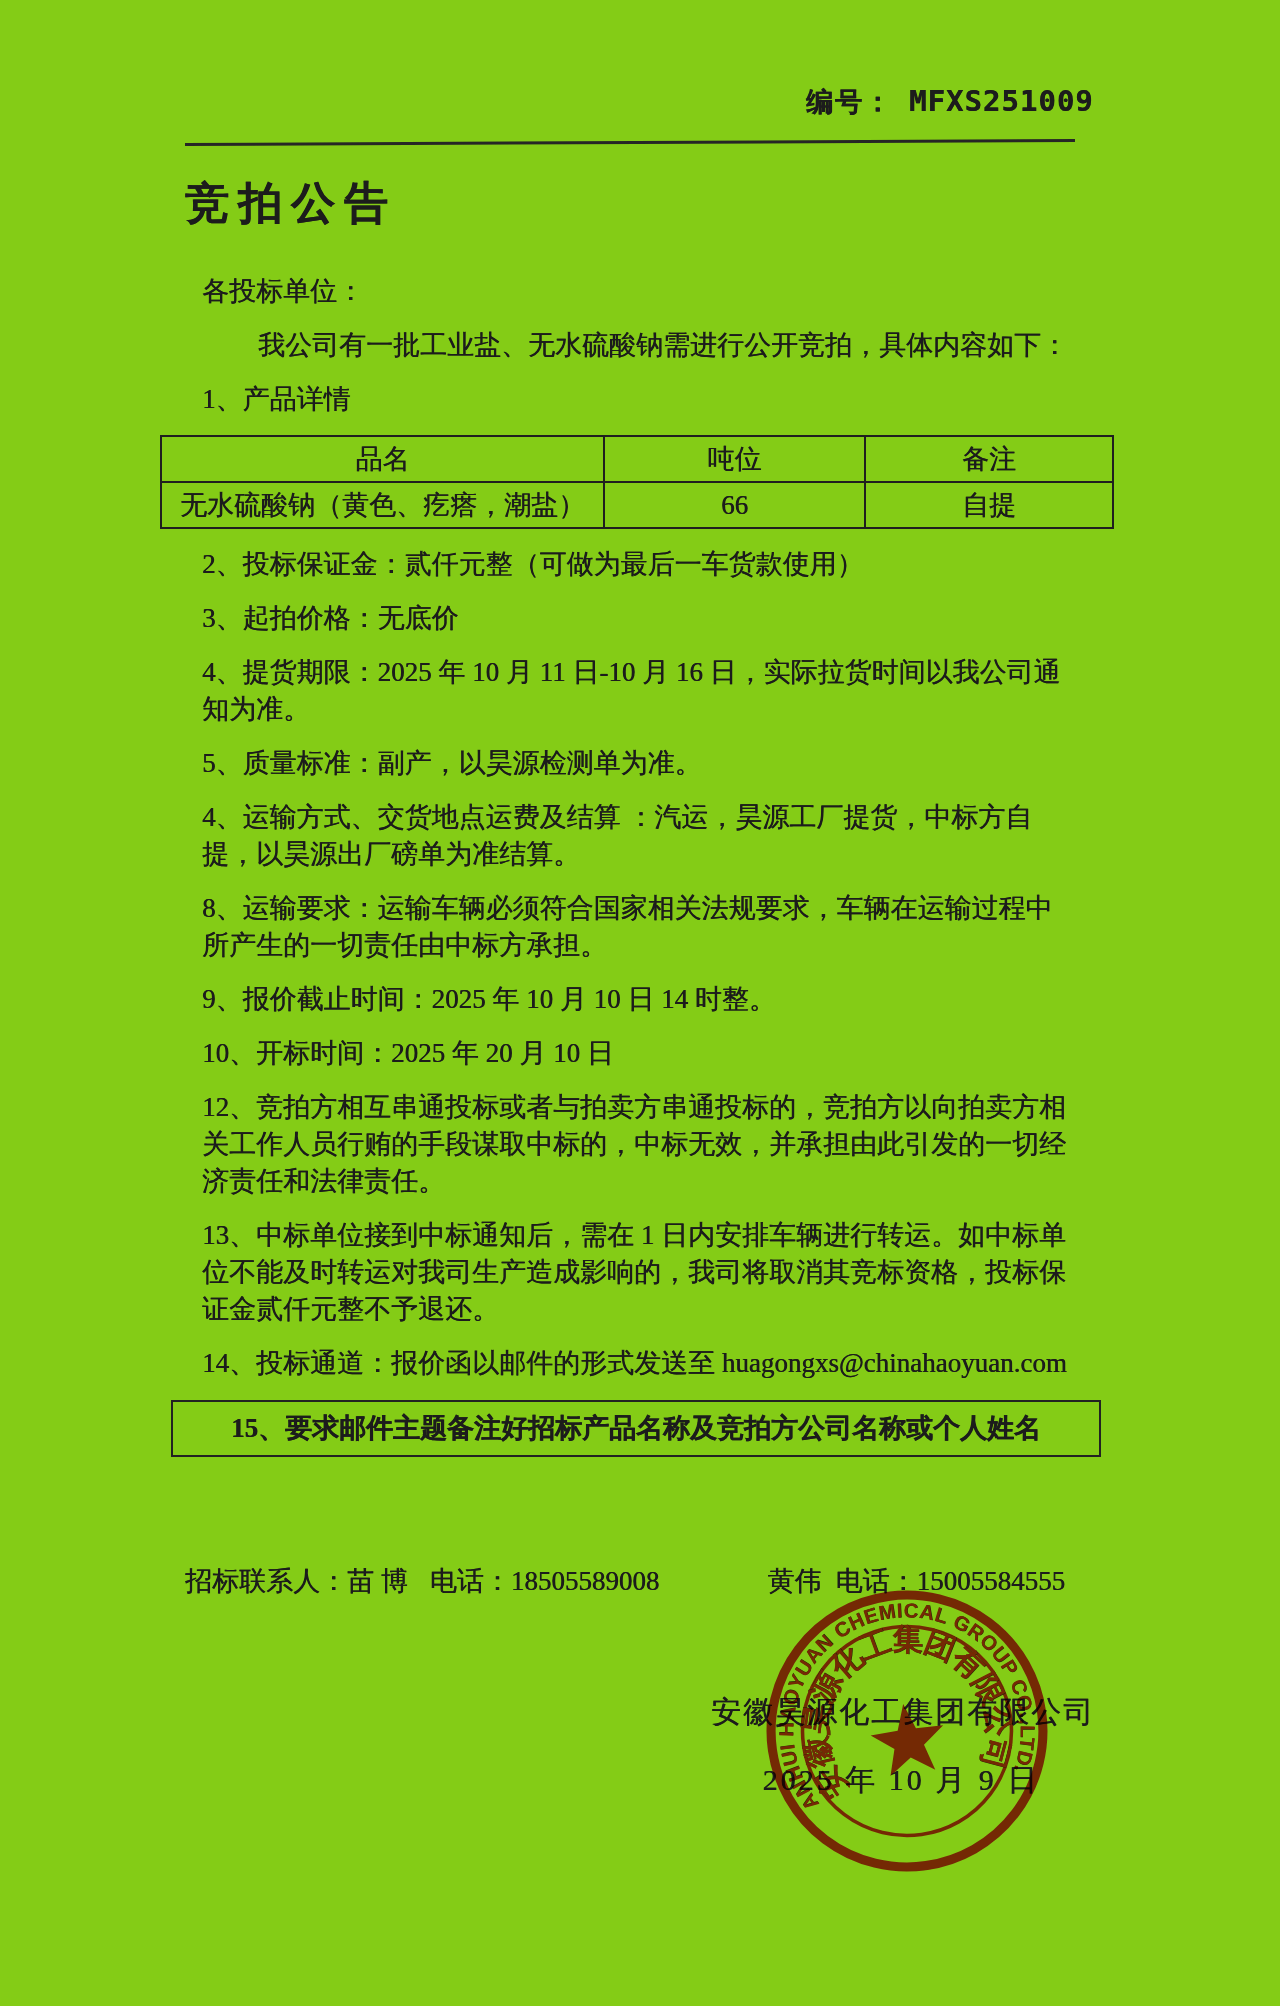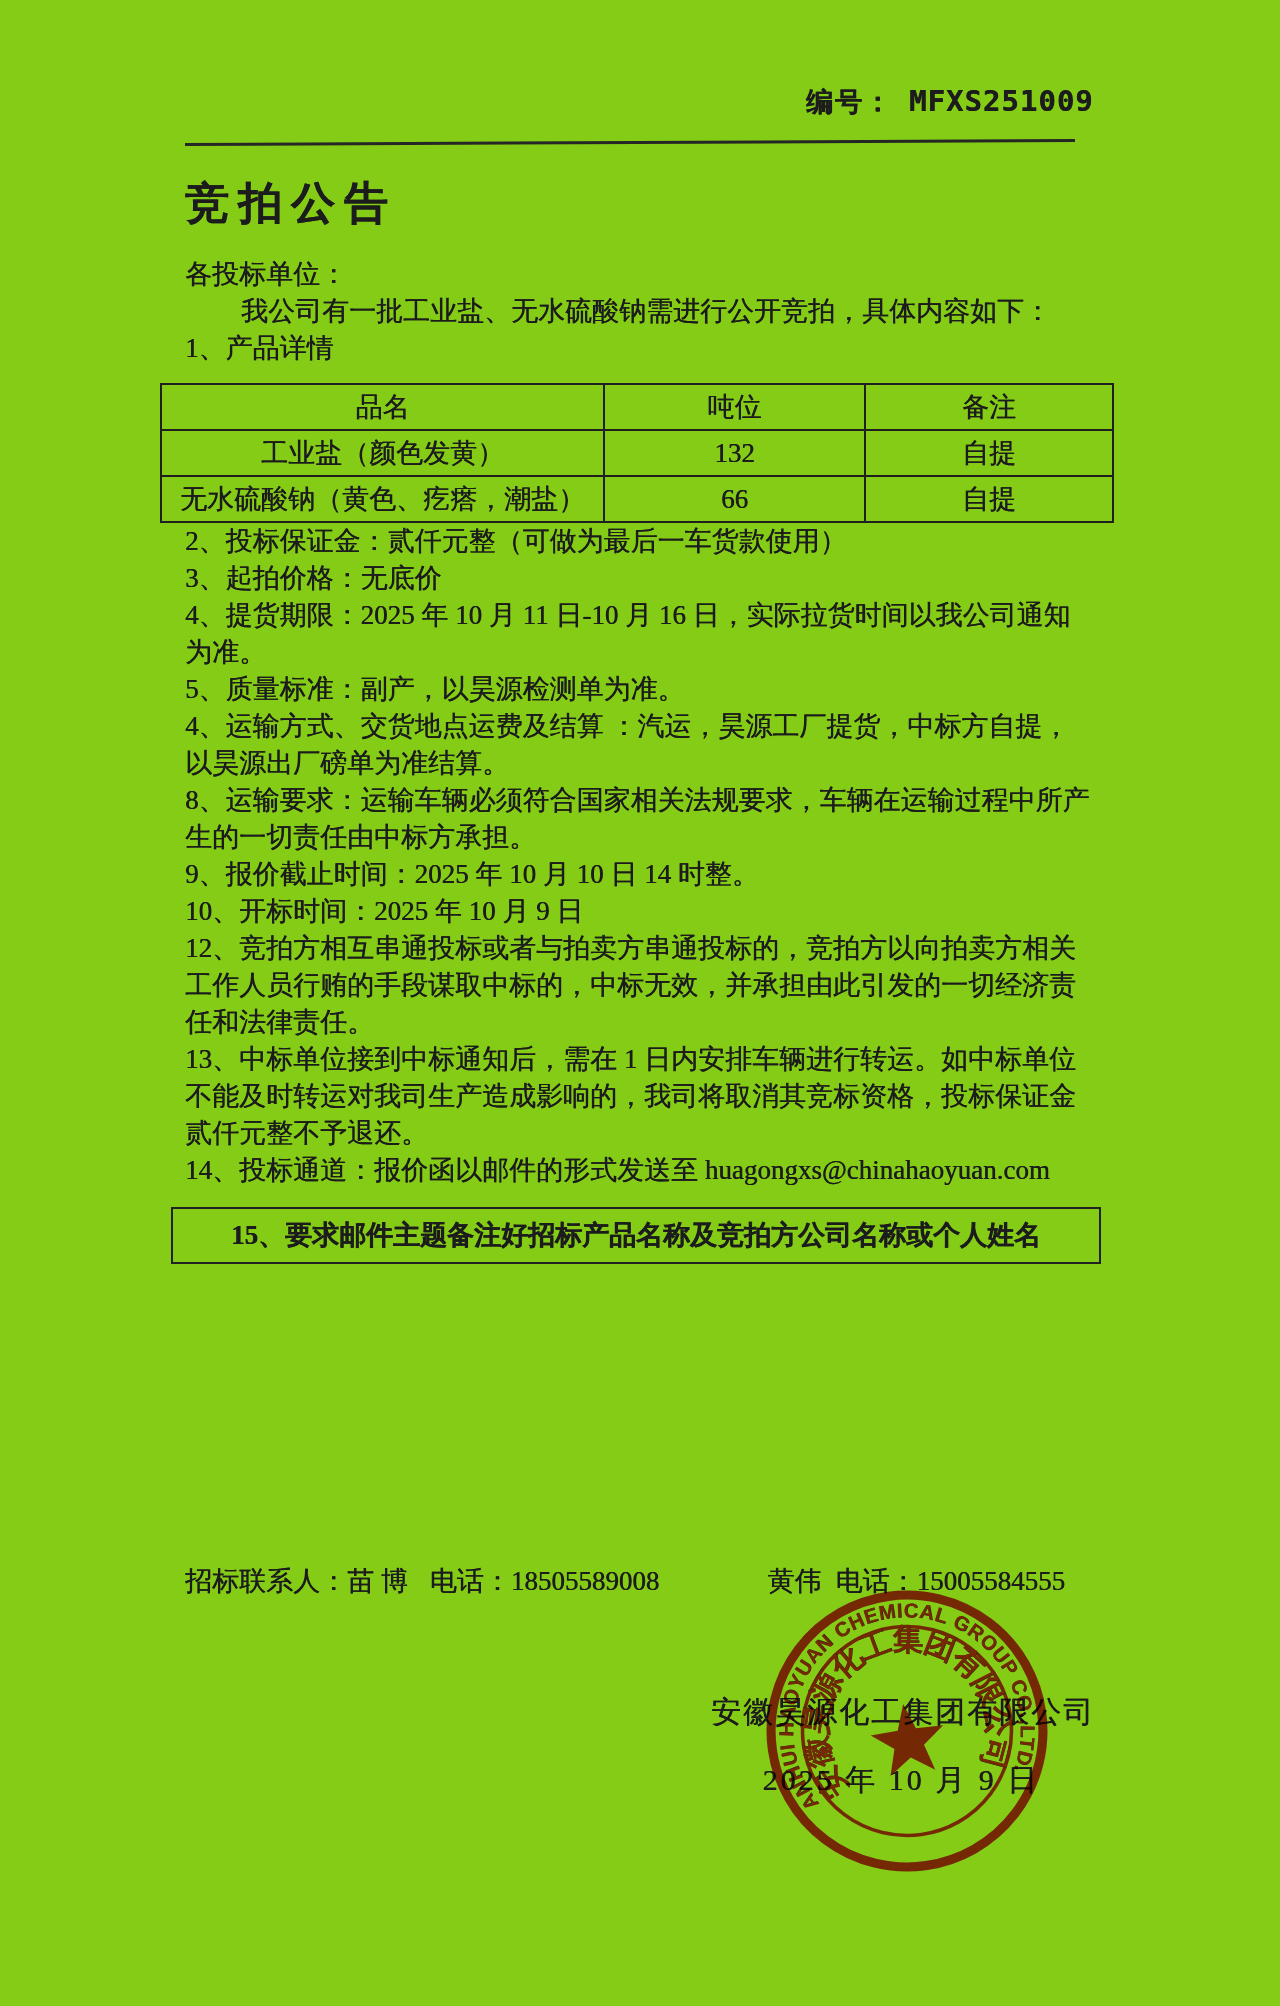--- a/index.html
+++ b/index.html
@@ -7,21 +7,21 @@
   .page{position:relative;width:1280px;height:2006px;overflow:hidden;background:#84cc16;
         text-shadow:0.45px 0 0 currentColor;padding-left:8px;}
   
   .ref{position:absolute;top:84px;left:806px;font-size:27px;font-weight:bold;letter-spacing:2px;white-space:nowrap;}
   .ref .code{font-family:"DejaVu Sans Mono","Liberation Mono",monospace;margin-left:16px;font-size:29px;letter-spacing:1px;}
   .rule{position:absolute;top:141px;left:185px;width:890px;height:3px;background:#262626;transform:rotate(-0.25deg);}
   
   .title{position:absolute;top:174px;left:185px;width:830px;text-align:left;font-size:44px;font-weight:bold;letter-spacing:9px;}
   
   .content{position:absolute;top:256px;left:185px;width:910px;font-size:27px;line-height:37px;}
-  .content p{margin:0;}
+  .content p{margin:17px;}
   .indent{text-indent:56px;}
   .mt6{margin-top:6px}.mt8{margin-top:8px}.mt10{margin-top:10px}.mt16{margin-top:16px}
   .mt18{margin-top:18px}.mt19{margin-top:19px}.mt21{margin-top:21px}.mt22{margin-top:22px}
   .mt26{margin-top:26px}.mt32{margin-top:32px}
   
   table.products{border-collapse:collapse;table-layout:fixed;width:952px;margin:16px 0 0 -25px;}
   table.products th,table.products td{border:2.5px solid #1f1f1f;height:44px;text-align:center;
         font-size:27px;font-weight:normal;padding:0 4px;overflow:hidden;}
   .c1{width:443px}.c2{width:261px}.c3{width:248px}
   
@@ -61,40 +61,35 @@
           <col class="c2">
           <col class="c3">
         </colgroup>
       <tbody>
           <tr>
         <th>品名</th>
         <th>吨位</th>
         <th>备注</th>
       </tr>
       <tr>
-        <td>工业盐（颜色发黄）</td>
-        <td>132</td>
-        <td>自提</td>
-      </tr>
-      <tr>
         <td>无水硫酸钠（黄色、疙瘩，潮盐）</td>
         <td>66</td>
         <td>自提</td>
       </tr>
     </tbody>
       </table>
 
     <p class="mt16">2、投标保证金：贰仟元整（可做为最后一车货款使用）</p>
     <p class="mt8">3、起拍价格：无底价</p>
     <p class="mt6">4、提货期限：2025 年 10 月 11 日-10 月 16 日，实际拉货时间以我公司通知为准。</p>
     <p>5、质量标准：副产，以昊源检测单为准。</p>
     <p>4、运输方式、交货地点运费及结算 ：汽运，昊源工厂提货，中标方自提，以昊源出厂磅单为准结算。</p>
     <p class="mt26">8、运输要求：运输车辆必须符合国家相关法规要求，车辆在运输过程中所产生的一切责任由中标方承担。</p>
     <p class="mt18">9、报价截止时间：2025 年 10 月 10 日 14 时整。</p>
-    <p class="mt18">10、开标时间：2025 年 10 月 9 日</p>
+    <p class="mt18">10、开标时间：2025 年 20 月 10 日</p>
     <p class="mt32">12、竞拍方相互串通投标或者与拍卖方串通投标的，竞拍方以向拍卖方相关工作人员行贿的手段谋取中标的，中标无效，并承担由此引发的一切经济责任和法律责任。</p>
     <p class="mt19">13、中标单位接到中标通知后，需在 1 日内安排车辆进行转运。如中标单位不能及时转运对我司生产造成影响的，我司将取消其竞标资格，投标保证金贰仟元整不予退还。</p>
     <p class="mt21">14、投标通道：报价函以邮件的形式发送至 huagongxs@chinahaoyuan.com</p>
 
     <div class="boxed">15、要求邮件主题备注好招标产品名称及竞拍方公司名称或个人姓名</div>
   </div>
 
   <div class="contacts">
     <span>
       <span>招标联系人：</span><span>苗 博</span><span class="sep"></span><span>电话：</span><span>18505589008</span>

